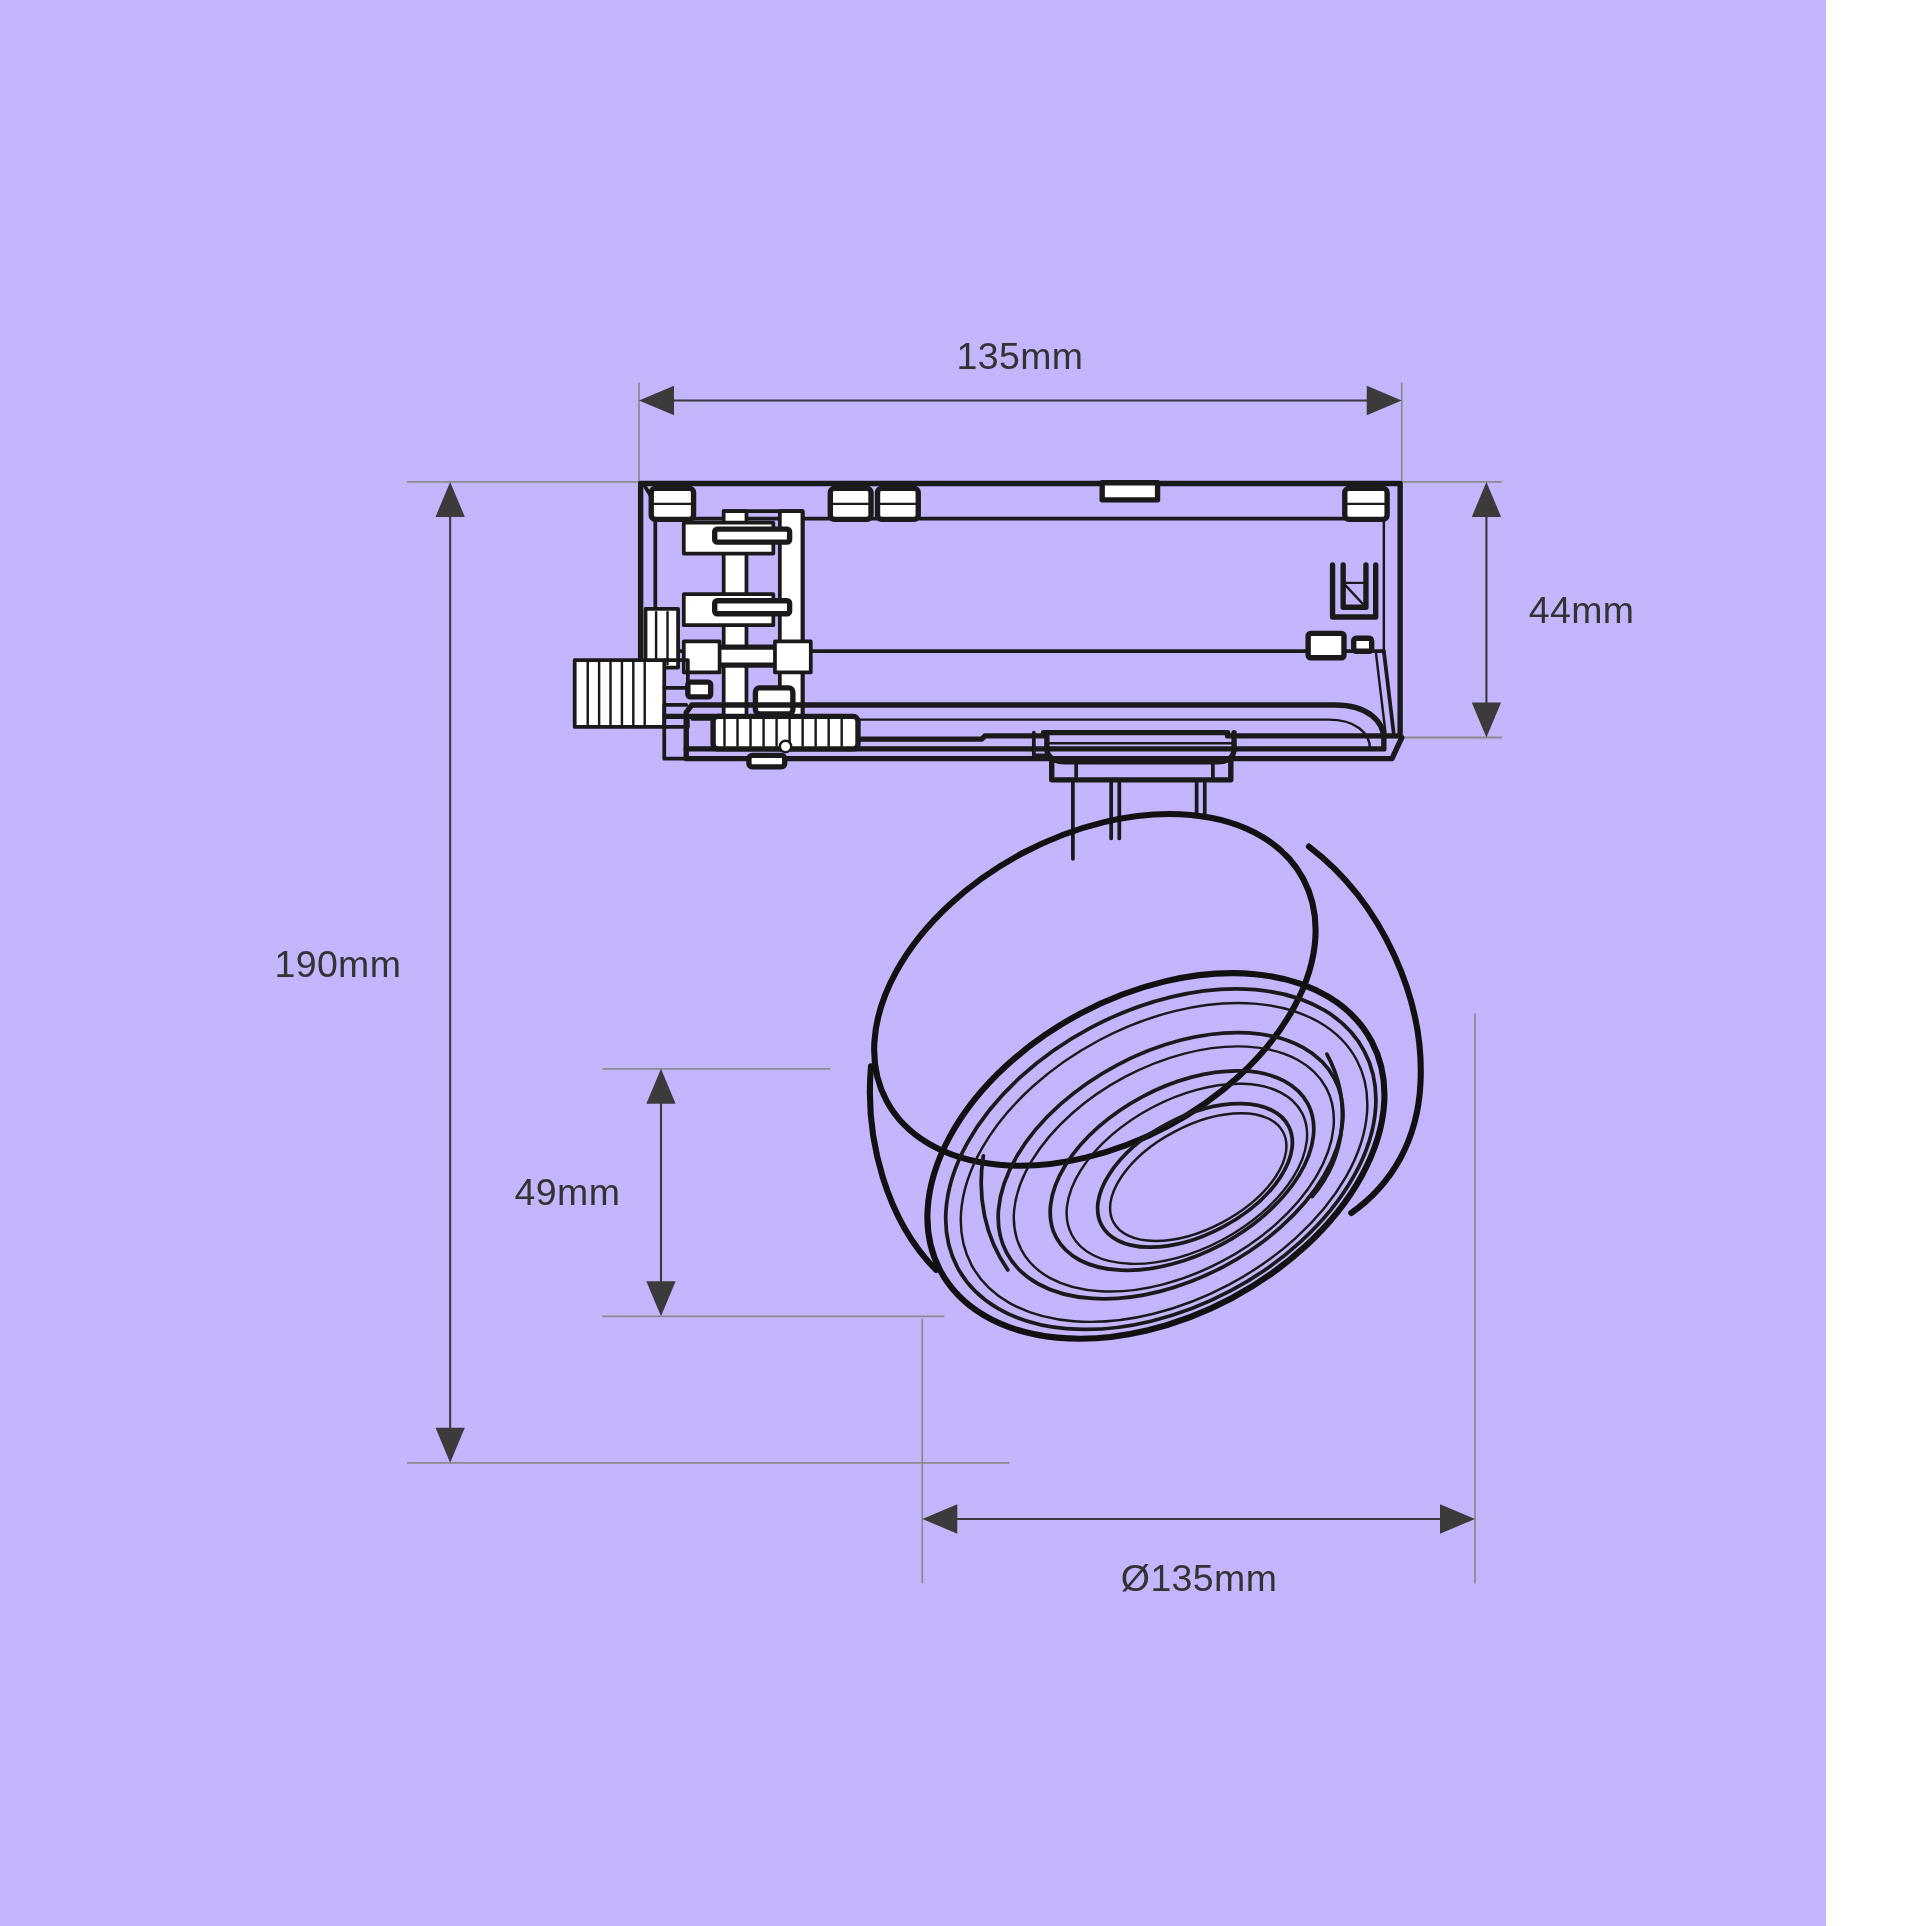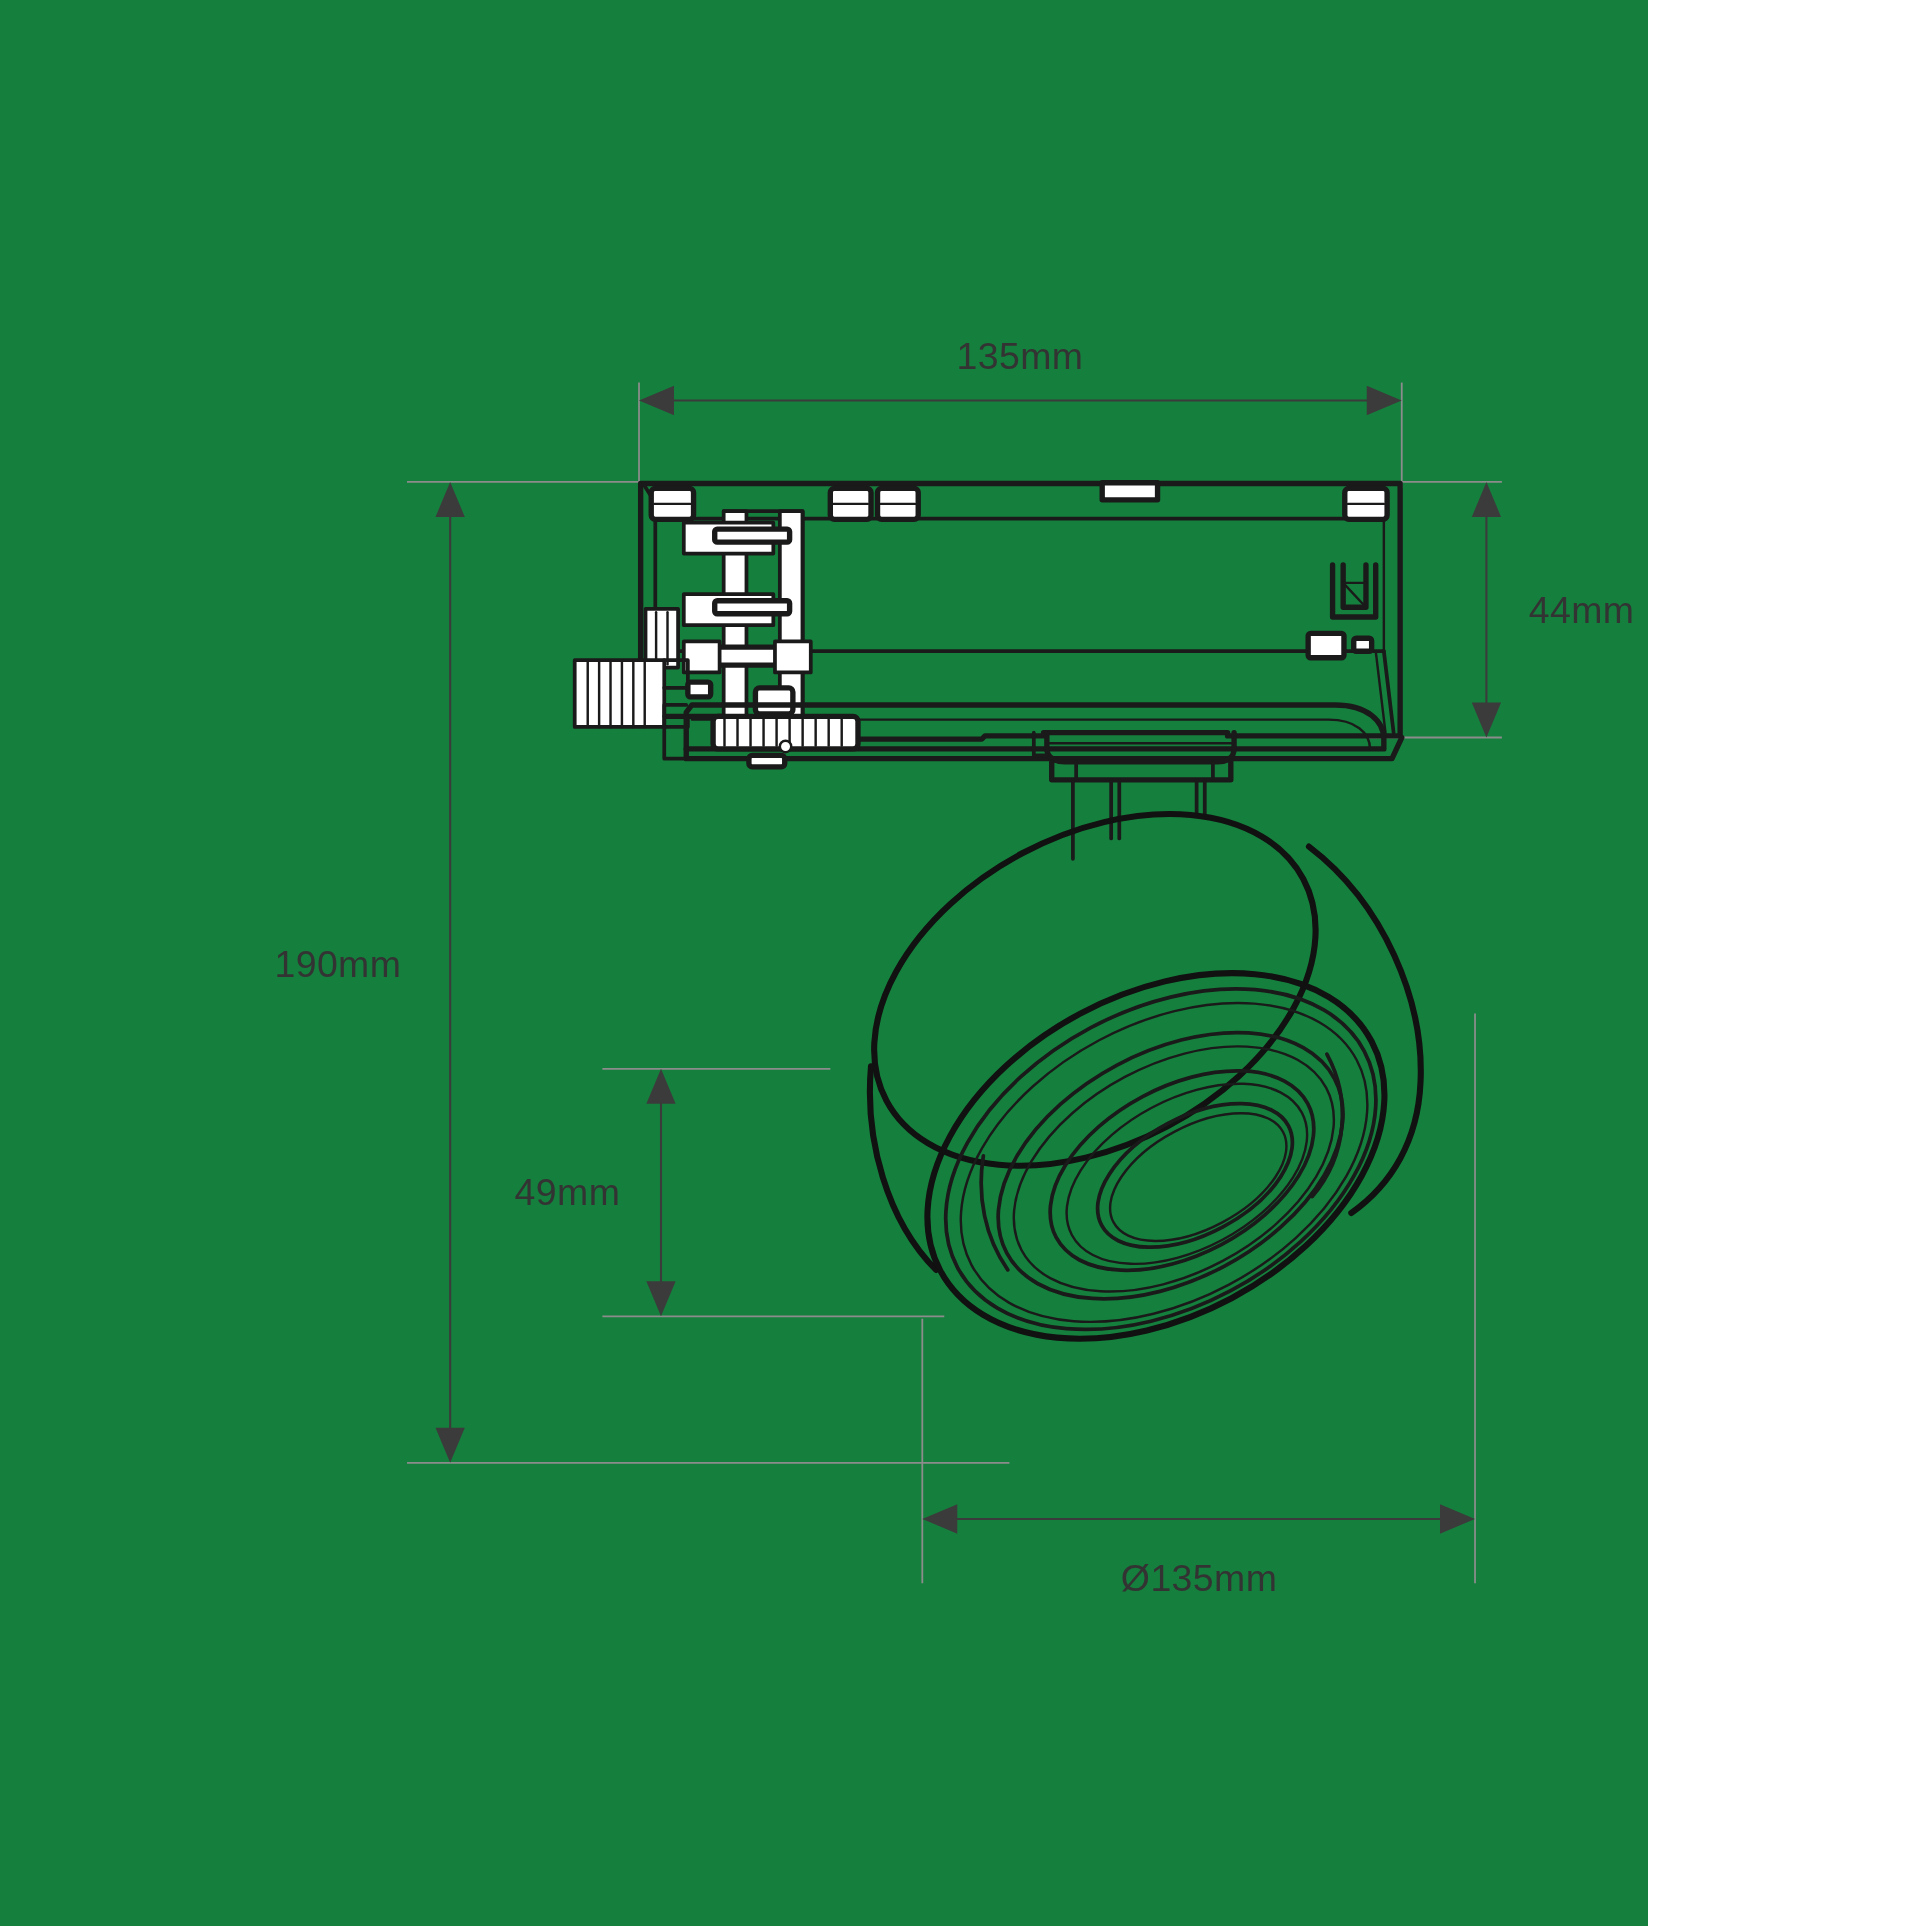--- a/index.html
+++ b/index.html
@@ -1,21 +1,21 @@
 <!DOCTYPE html>
 <html style="font-size:13px"><head>
 <meta charset="utf-8">
 <style>
   html,body{margin:0;padding:0;background:#ffffff;}
   body{
     width:1926px;height:1926px;
     font-family:"Liberation Sans", sans-serif;
     overflow:hidden;
   }
-  #stage{position:relative;width:1648px;height:1926px;background:#15803d;text-align:right;}
+  #stage{position:relative;width:1826px;height:1926px;background:#c4b5fd;text-align:right;}
   svg.drawing{position:absolute;left:0;top:0;width:1926px;height:1926px;display:block;}
   text{font-family:"Liberation Sans", sans-serif;fill:#333333;}
   .dim-label{font-size:46px;letter-spacing:0.5px;}
   .thin{stroke:#8c8c8c;stroke-width:2.2;fill:none;}
   .dimline{stroke:#3b3b3b;stroke-width:2.6;fill:none;}
   .outline{stroke:#1a1a1a;stroke-width:4.6;fill:none;stroke-linejoin:round;stroke-linecap:round;}
   .outline-hvy{stroke:#1a1a1a;stroke-width:6.6;fill:none;stroke-linejoin:round;stroke-linecap:round;}
   .outline-lt{stroke:#1a1a1a;stroke-width:3.0;fill:none;stroke-linejoin:round;stroke-linecap:round;}
   .outline-xl{stroke:#111111;stroke-width:7.5;fill:none;stroke-linejoin:round;stroke-linecap:round;}
   .fillw{fill:#ffffff;}

